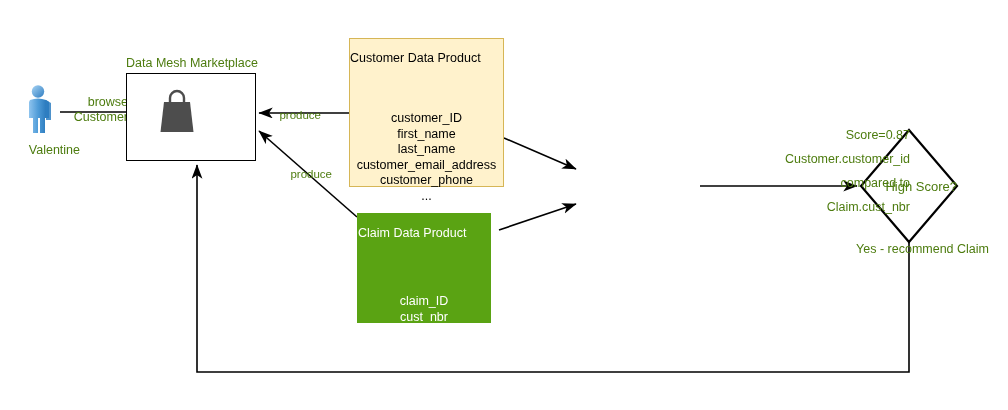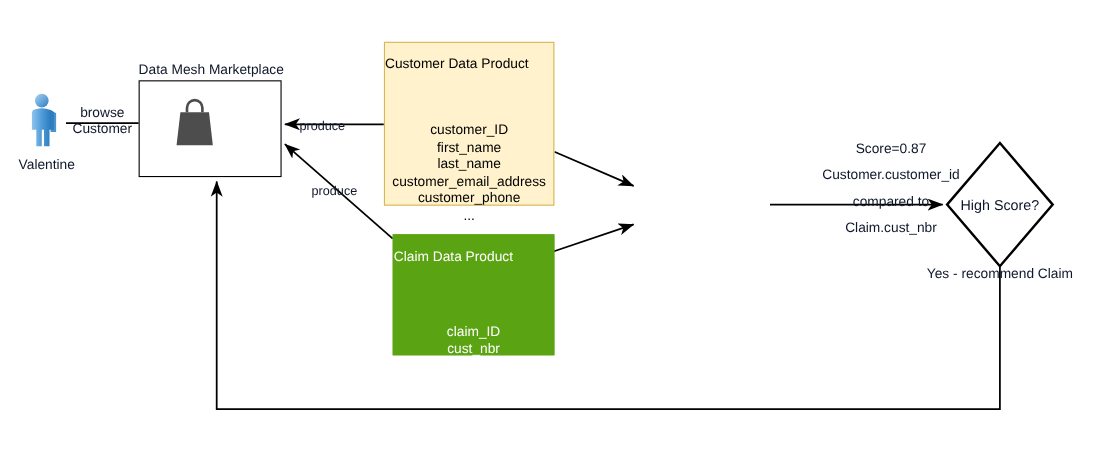--- a/index.html
+++ b/index.html
@@ -28,22 +28,22 @@
     pointer-events: none;
   }
   .node {
     position: absolute;
     box-sizing: border-box;
   }
   .lbl {
     position: absolute;
     font-size: 12.5px;
     line-height: 15px;
-    color: #0f172a;
-    text-align: center;
+    color: #4d7c0f;
+    text-align: right;
     white-space: pre;
   }
   
   #marketplace-box {
     left: 126px; top: 73px; width: 130px; height: 88px;
     border: 1.6px solid #000;
     background: #fff;
   }
   #marketplace-title {
     left: 126px; top: 56px; width: 130px;
@@ -66,21 +66,21 @@
     left: 58px; top: 95px; width: 70px;
     font-size: 12.5px;
   }
   
   #customer-product {
     left: 349px; top: 38px; width: 155px; height: 149px;
     background: #fff2cc;
     border: 1.5px solid #d6b656;
   }
   #claim-product {
-    left: 357px; top: 213px; width: 147px; height: 110px;
+    left: 357px; top: 213px; width: 134px; height: 110px;
     background: #5aa313;
     border: 1px solid #5aa313;
   }
   .prod-title {
     position: absolute;
     left: 0; right: 0; top: 12px;
     text-align: left;
     font-size: 12.5px;
     font-weight: 400;
   }

